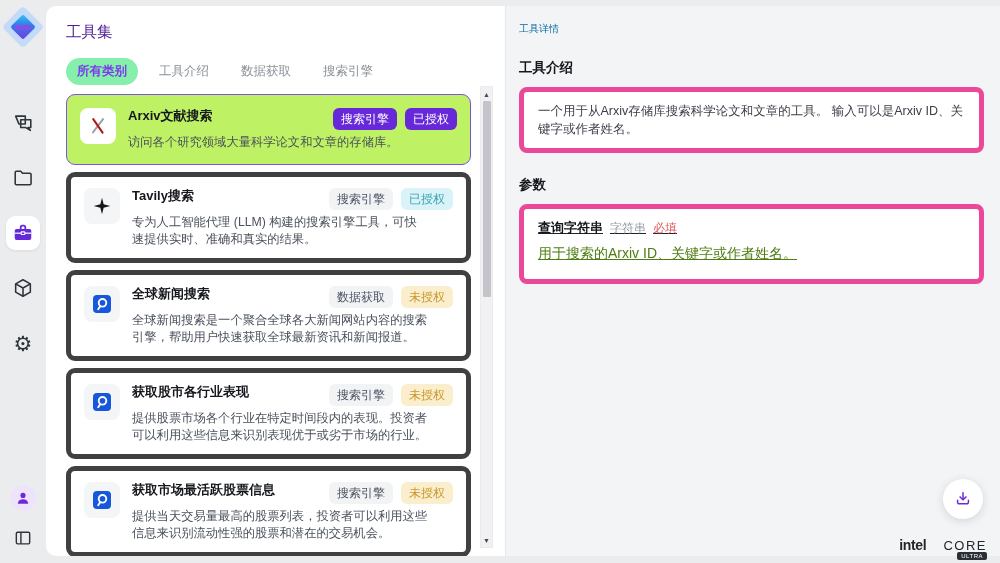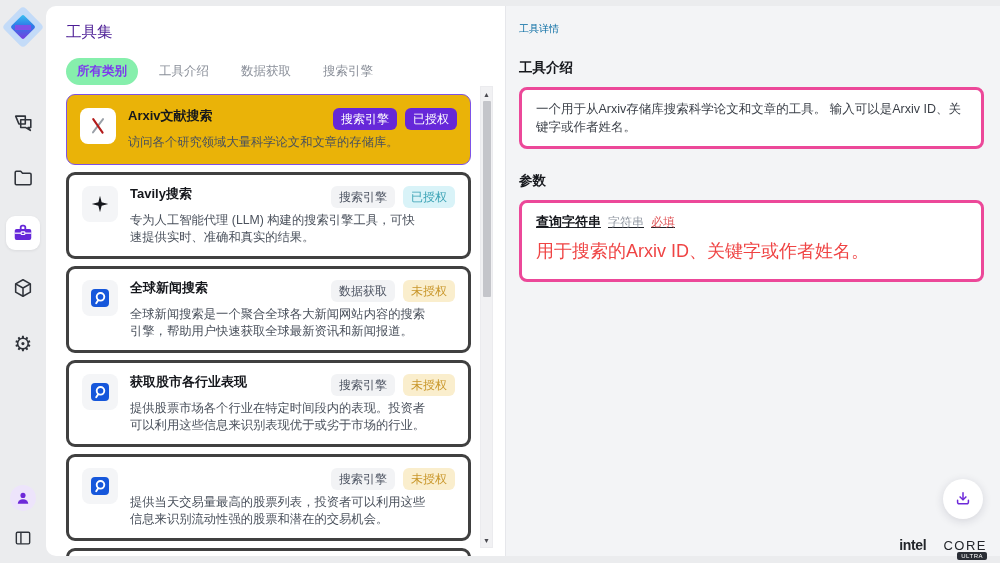--- a/index.html
+++ b/index.html
@@ -21,22 +21,22 @@
   .nav-bottom { margin-top:auto; display:flex; flex-direction:column; align-items:center; gap:14px; }
   .avatar { width:26px; height:26px; border-radius:50%; background:#EDE4FB; display:flex; align-items:center; justify-content:center; cursor:pointer; }
 
   
   .list-panel { width:459px; flex:0 0 459px; background:#FFFFFF; margin:6px 0 7px; border-radius:10px 0 0 10px; position:relative; padding:16px 0 0 20px; overflow:hidden; }
   .panel-title { font-size:15.5px; font-weight:normal; color:#4c1d95; }
   .tabs { display:flex; align-items:center; gap:10px; margin-top:15px; }
   .tab { font-size:12.5px; color:#8A8F99; padding:5px 11px; border-radius:14px; cursor:pointer; white-space:nowrap; }
   .tab.active { background:#86efac; color:#7C3AED; font-weight:bold; }
   .cards { margin-top:9px; padding-right:34px; }
-  .card { display:flex; gap:12px; background:#FFFFFF; border:3px solid #404040; border-radius:9px; padding:11px 13px 9px; margin-bottom:7px; cursor:pointer; min-height:63px; }
-  .card.selected { border:1.5px solid #7C52E8; background:#eab308; padding-top:13px; padding-bottom:12px; }
+  .card { display:flex; gap:12px; background:#FFFFFF; border:5px solid #404040; border-radius:9px; padding:11px 13px 9px; margin-bottom:7px; cursor:pointer; min-height:63px; }
+  .card.selected { border:1.5px solid #7C52E8; background:#bef264; padding-top:13px; padding-bottom:12px; }
   .card-icon { width:36px; height:36px; flex:0 0 36px; border-radius:8px; background:#F4F5F7; display:flex; align-items:center; justify-content:center; }
   .card.selected .card-icon { background:#FFFFFF; }
   .card-body { flex:1; min-width:0; }
   .card-head { display:flex; align-items:flex-start; }
   .card-title { font-size:13px; font-weight:bold; color:#15171C; line-height:16px; }
   .badges { margin-left:auto; display:flex; gap:8px; }
   .badge { font-size:12px; line-height:1; padding:5px 8px; border-radius:6px; white-space:nowrap; }
   .b-solid { background:#6628D9; color:#FFFFFF; }
   .b-gray { background:#F2F3F5; color:#4E5563; }
   .b-cyan { background:#D9F3F8; color:#3BA3B5; }
@@ -46,27 +46,27 @@
   
   .scrollbar { position:absolute; top:80px; bottom:8px; right:12px; width:13px; background:#F1F1F3; border:1px solid #EBEBEE; }
   .sb-up,.sb-down { position:absolute; left:0; right:0; height:12px; display:flex; align-items:center; justify-content:center; font-size:7px; color:#4A4A50; cursor:pointer; }
   .sb-up { top:1px; } .sb-down { bottom:1px; }
   .sb-thumb { position:absolute; top:14px; left:1.5px; width:8px; height:196px; background:#C4C5CA; border-radius:1px; cursor:grab; }
 
   
   .details-panel { flex:1; background:#F3F4F6; margin:6px 0 7px; border-left:1px solid #E6E7EB; position:relative; padding:16px 16px 0 13px; }
   .details-title { font-size:10px; font-weight:normal; color:#0369a1; }
   .section-heading { font-size:13.5px; font-weight:bold; color:#15171C; margin-top:23px; }
-  .white-box { background:#FFFFFF; border:3px solid #ec4899; border-radius:8px; margin-top:10px; padding:10px 14px; }
+  .white-box { background:#FFFFFF; border:5px solid #ec4899; border-radius:8px; margin-top:10px; padding:10px 14px; }
   .intro-text { font-size:12.5px; color:#3A3F47; line-height:18px; }
   .param-meta { display:flex; align-items:baseline; gap:7px;text-decoration:underline; }
   .param-name { font-size:13px; font-weight:bold; color:#15171C; }
   .param-type { font-size:12px; color:#9097A1; }
   .param-required { font-size:12px; color:#E0595C; }
-  .param-desc { font-size:18px; color:#ef4444; margin-top:8px; padding-bottom:6px; }
+  .param-desc { font-size:14px; color:#4d7c0f; margin-top:8px; padding-bottom:6px;text-decoration:underline; }
 
   .fab { position:absolute; right:17px; bottom:37px; width:40px; height:40px; border-radius:50%; background:#FFFFFF; border:none; box-shadow:0 2px 10px rgba(30,30,60,.14); display:flex; align-items:center; justify-content:center; cursor:pointer; }
   .intel { position:absolute; right:13px; bottom:3px; display:flex; align-items:baseline; gap:17px; color:#23262B; }
   .intel .i-name { font-size:14px; font-weight:bold; letter-spacing:-.3px; }
   .intel .i-series { font-size:13px; letter-spacing:1.5px; text-transform:uppercase; font-weight:400; }
   .intel .i-tier { position:absolute; right:0; bottom:-7px; background:#2A2E35; color:#FFFFFF; font-size:6px; padding:1px 4px; border-radius:2px; letter-spacing:.5px; text-transform:uppercase; }
 </style>
 </head>
 <body>
 
@@ -226,20 +226,21 @@
       <div class="card">
         <div class="card-icon">
           <svg width="24" height="24" viewBox="0 0 24 24">
             <rect x="3" y="3" width="18" height="18" rx="4" fill="#1657DB"></rect>
             <circle cx="12.5" cy="10.8" r="3.8" fill="none" stroke="#FFFFFF" stroke-width="1.9"></circle>
             <path d="M10 14.5l-1.8 2.7" stroke="#FFFFFF" stroke-width="1.9" stroke-linecap="round"></path>
           </svg>
         </div>
         <div class="card-body">
           <div class="card-head">
+            <span class="card-title">获取市场最活跃股票信息</span>
             <span class="badges">
               <span class="badge b-gray">搜索引擎</span>
               <span class="badge b-yellow">未授权</span>
             </span>
           </div>
           <div class="card-desc">提供当天交易量最高的股票列表，投资者可以利用这些信息来识别流动性强的股票和潜在的交易机会。</div>
         </div>
       </div>
 
       <div class="card">

